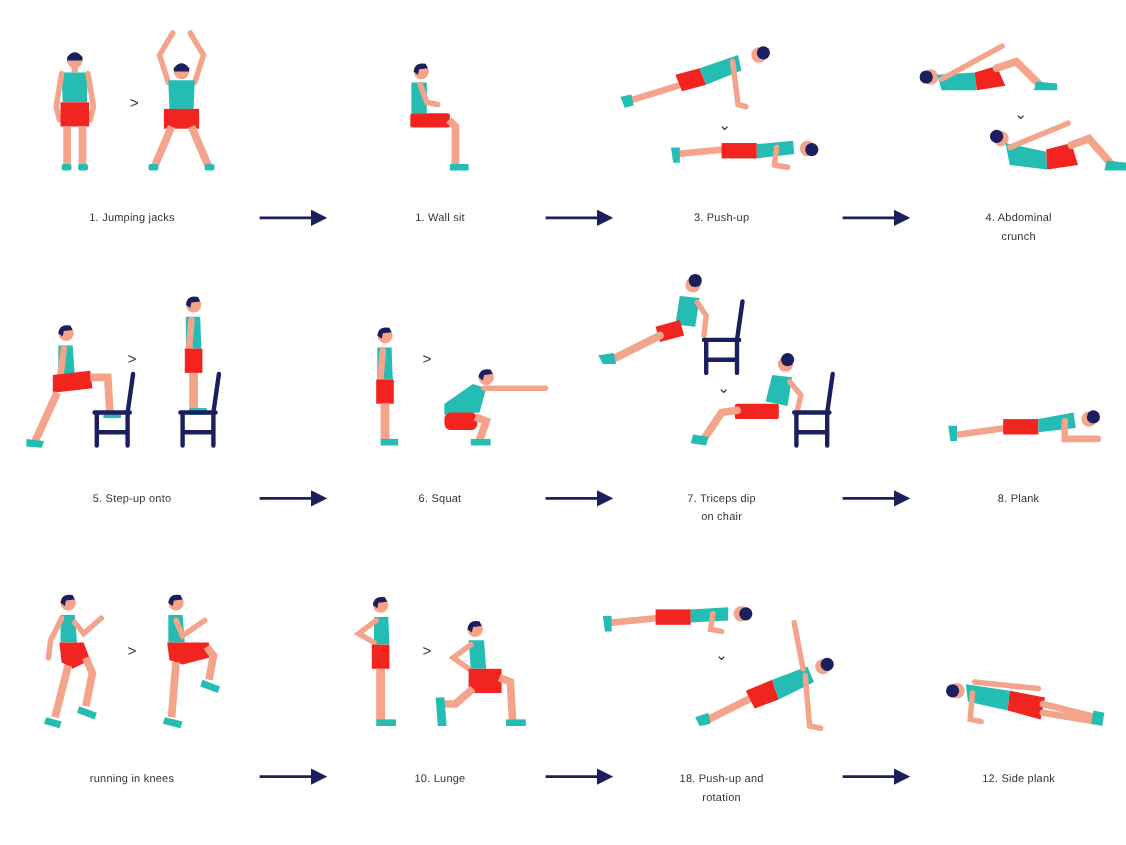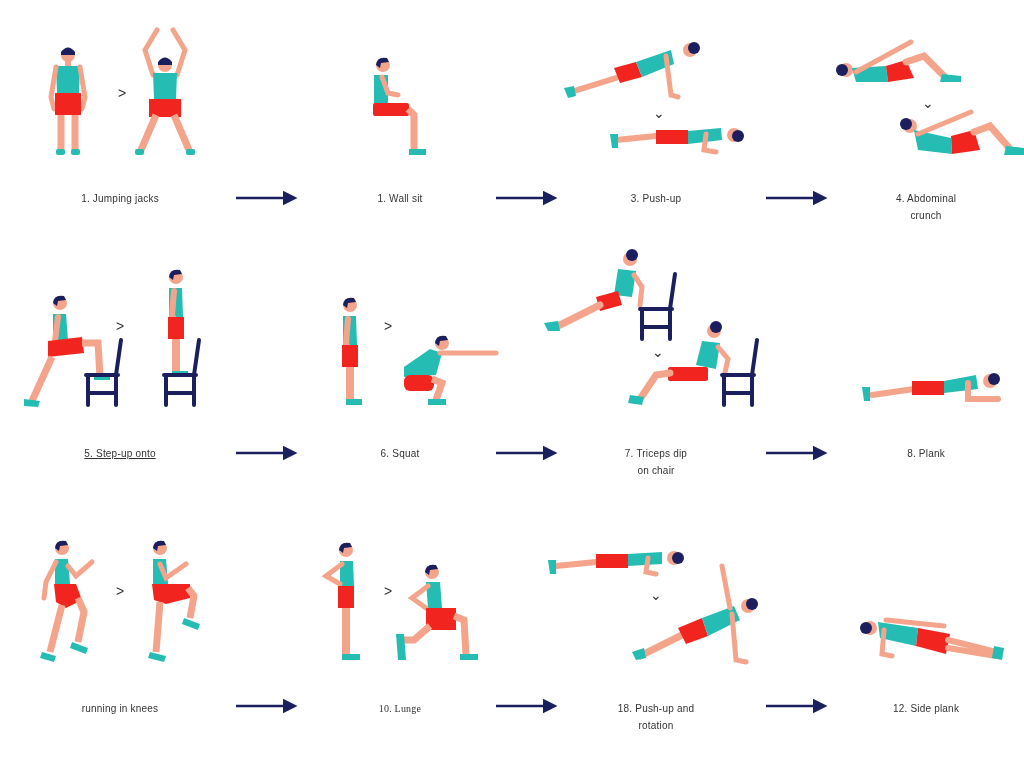--- a/index.html
+++ b/index.html
@@ -166,21 +166,21 @@
       <path d="M22,-62 L38,-62 L40,-28" stroke="#F4A48A" stroke-width="7" fill="none"></path>
       <path d="M34,-30 L50,-30 L50,-25 L34,-25 z" fill="#25BDB3"></path>
       <path d="M-8,-48 L-28,-4" stroke="#F4A48A" stroke-width="7"></path>
       <path d="M-36,-6 L-20,-4 L-22,2 L-36,1 z" fill="#25BDB3"></path>
     </g>
     <use href="#chair" x="68" y="150"></use>
     <text x="96" y="76" font-size="14" fill="#333">&gt;</text>
     <use href="#standSide" x="156" y="122"></use>
     <use href="#chair" x="146" y="150"></use>
   </svg>
-  <div class="label" style="top:190px;left:0;text-decoration:underline;">
+  <div class="label" style="top:190px;left:0;">
     <div>5. Step-up onto</div>
   </div>
 </div>
 
 <svg class="arrow" style="left:236px;top:449px;">
     <line x1="0" y1="4" x2="54" y2="4" stroke="#1B1F5E" stroke-width="2.5" marker-end="url(#ah)"></line>
   </svg>
 
 <div class="cell" style="left:300px;top:255px;">
   <svg class="art" viewBox="0 0 200 170">
@@ -304,21 +304,21 @@
       <circle cx="2" cy="-88" r="7" fill="#F4A48A"></circle>
       <path d="M-5,-88 Q-4,-97 6,-95 L8,-91 L0,-90 L-1,-85 z" fill="#1B1F5E"></path>
       <path d="M-4,-78 L10,-78 L12,-52 L-2,-52 z" fill="#25BDB3"></path>
       <path d="M-2,-74 L-18,-62 L-4,-52" stroke="#F4A48A" stroke-width="5" fill="none" stroke-linecap="round"></path>
       <rect x="-4" y="-52" width="30" height="22" fill="#F2241F"></rect>
       <path d="M24,-44 L34,-40 L36,-5 M0,-34 L-16,-20 L-28,-20" stroke="#F4A48A" stroke-width="7" fill="none"></path>
       <path d="M30,-6 L48,-6 L48,0 L30,0 z" fill="#25BDB3"></path>
       <path d="M-34,-26 L-26,-26 L-24,0 L-32,0 z" fill="#25BDB3"></path>
     </g>
   </svg>
-  <div class="label" style="top:190px;left:0;font-family:Liberation Serif, serif;">
+  <div class="label" style="top:190px;left:0;">
     <div>10. Lunge</div>
     <div></div>
   </div>
 </div>
 
 <svg class="arrow" style="left:496px;top:702px;">
     <line x1="0" y1="4" x2="54" y2="4" stroke="#1B1F5E" stroke-width="2.5" marker-end="url(#ah)"></line>
   </svg>
 
 <div class="cell" style="left:556px;top:510px;">

